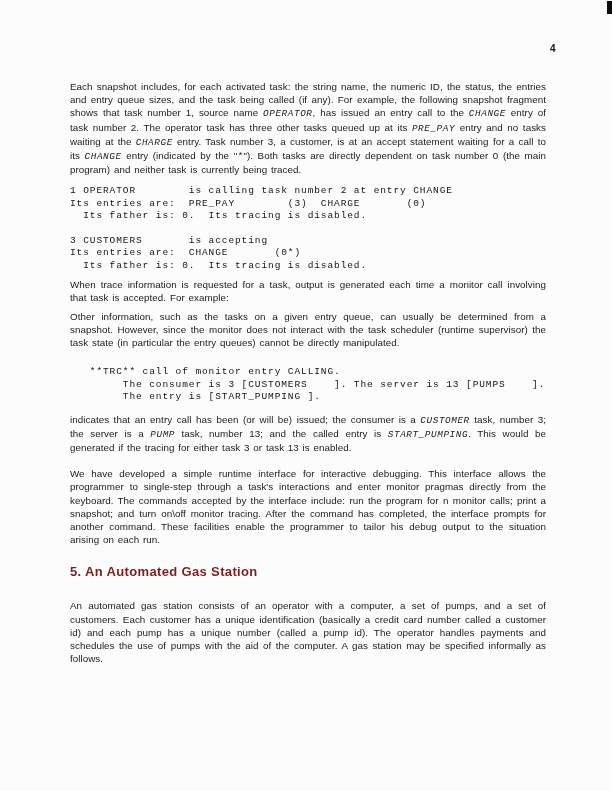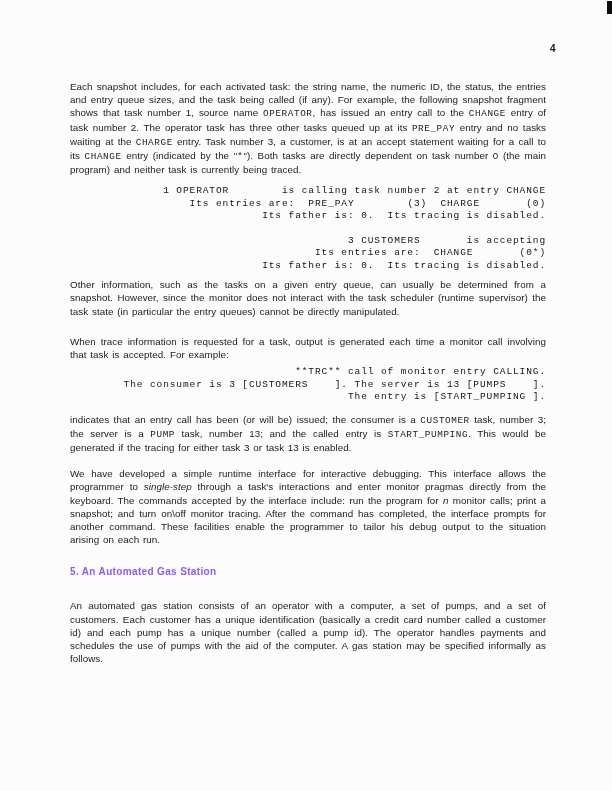--- a/index.html
+++ b/index.html
@@ -30,35 +30,35 @@
     word-spacing: 1px;
     letter-spacing: 0.05px;
   }
   pre.code {
     margin: 4px 0 9px 0;
     font-family: "Liberation Mono", "DejaVu Sans Mono", monospace;
     font-size: 9.5px;
     line-height: 12.4px;
     letter-spacing: 0.9px;
     color: #141414;
-    text-align: right;
   }
   .seg-m {
     font-family: "Liberation Mono", "DejaVu Sans Mono", monospace;
     font-size: 9.3px;
     letter-spacing: 0.6px;
+    font-style: italic;
   }
-  .seg-i { font-style: italic; }
+  .seg-i { }
   h2.section {
     margin: 18px 0 19px 0;
-    font-size: 10px;
+    font-size: 13px;
     line-height: 16px;
     font-weight: 700;
     letter-spacing: 0.35px;
-    color: #8b5cf6;
+    color: #7f1d1d;
   }
 </style>
 </head>
 <body>
 
 <div>
 
   <div class="corner-mark"></div>
 
   <div class="page-number">4</div>
@@ -68,23 +68,23 @@
     <p class="body" style="margin-bottom:9px"><span class="seg-t">Each snapshot includes, for each activated task: the string name, the numeric ID, the status, the entries and entry queue sizes, and the task being called (if any).  For example, the following snapshot fragment shows that task number 1, source name </span><span class="seg-m">OPERATOR</span><span class="seg-t">, has issued an entry call to the </span><span class="seg-m">CHANGE</span><span class="seg-t"> entry of task number 2.  The operator task has three other tasks queued up at its </span><span class="seg-m">PRE_PAY</span><span class="seg-t"> entry and no tasks waiting at the </span><span class="seg-m">CHARGE</span><span class="seg-t"> entry.  Task number 3, a customer, is at an accept statement waiting for a call to its </span><span class="seg-m">CHANGE</span><span class="seg-t"> entry (indicated by the "</span><span class="seg-m">*</span><span class="seg-t">").  Both tasks are directly dependent on task number 0 (the main program) and neither task is currently being traced.</span></p>
 
     <pre class="code" style="margin-bottom:6px">1 OPERATOR        is calling task number 2 at entry CHANGE
 Its entries are:  PRE_PAY        (3)  CHARGE       (0)
   Its father is: 0.  Its tracing is disabled.
 
 3 CUSTOMERS       is accepting
 Its entries are:  CHANGE       (0*)
   Its father is: 0.  Its tracing is disabled.</pre>
 
+    <p class="body" style="margin-bottom:5px">When trace information is requested for a task, output is generated each time a monitor call involving that task is accepted.  For example:</p>
+
     <p class="body" style="margin-bottom:17px">Other information, such as the tasks on a given entry queue, can usually be determined from a snapshot. However, since the monitor does not interact with the task scheduler (runtime supervisor) the task state (in particular the entry queues) cannot be directly manipulated.</p>
-
-    <p class="body" style="margin-bottom:5px">When trace information is requested for a task, output is generated each time a monitor call involving that task is accepted.  For example:</p>
 
     <pre class="code" style="margin-bottom:9px">   **TRC** call of monitor entry CALLING.
         The consumer is 3 [CUSTOMERS    ]. The server is 13 [PUMPS    ].
         The entry is [START_PUMPING ].</pre>
 
     <p class="body" style="margin-bottom:13px"><span class="seg-t">indicates that an entry call has been (or will be) issued; the consumer is a </span><span class="seg-m">CUSTOMER</span><span class="seg-t"> task, number 3; the server is a </span><span class="seg-m">PUMP</span><span class="seg-t"> task, number 13; and the called entry is </span><span class="seg-m">START_PUMPING</span><span class="seg-t">.  This would be generated if the tracing for either task 3 or task 13 is enabled.</span></p>
 
     <p class="body"><span class="seg-t">We have developed a simple runtime interface for interactive debugging.  This interface allows the programmer to </span><span class="seg-i">single-step</span><span class="seg-t"> through a task's interactions and enter monitor pragmas directly from the keyboard.  The commands accepted by the interface include: run the program for </span><span class="seg-i">n</span><span class="seg-t"> monitor calls; print a snapshot; and turn on\off monitor tracing.  After the command has completed, the interface prompts for another command.  These facilities enable the programmer to tailor his debug output to the situation arising on each run.</span></p>
 
     <h2 class="section">5. An Automated Gas Station</h2>

